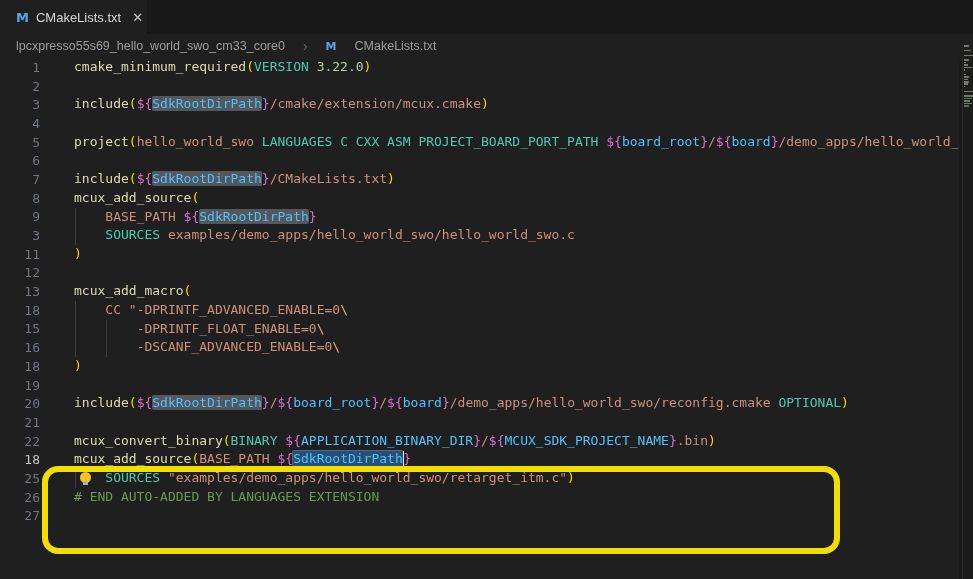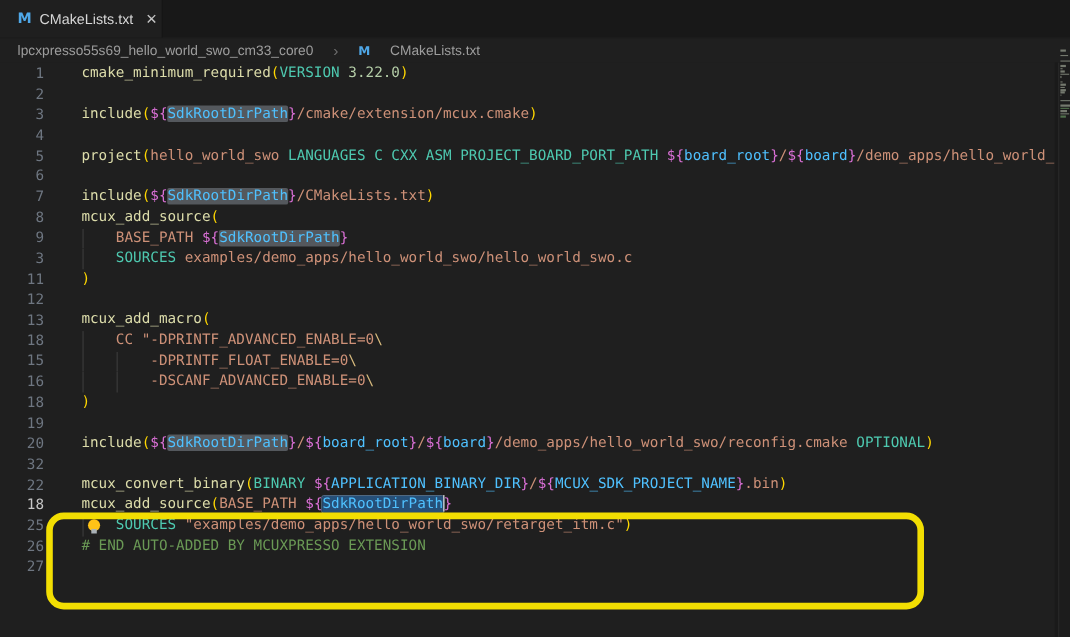--- a/index.html
+++ b/index.html
@@ -173,38 +173,38 @@
       </div>
       <div class="row">
         <span class="ln">19</span>
         <span class="code"></span>
       </div>
       <div class="row">
         <span class="ln">20</span>
         <span class="code"><span class="tk fn" style="color: rgb(220, 220, 170);">include</span><span class="tk paren" style="color: rgb(255, 215, 0);">(</span><span class="tk brace" style="color: rgb(218, 112, 214);">${</span><span class="tk varhl" style="color: rgb(79, 193, 255);">SdkRootDirPath</span><span class="tk brace" style="color: rgb(218, 112, 214);">}</span><span class="tk str" style="color: rgb(206, 145, 120);">/</span><span class="tk brace" style="color: rgb(218, 112, 214);">${</span><span class="tk var" style="color: rgb(79, 193, 255);">board_root</span><span class="tk brace" style="color: rgb(218, 112, 214);">}</span><span class="tk str" style="color: rgb(206, 145, 120);">/</span><span class="tk brace" style="color: rgb(218, 112, 214);">${</span><span class="tk var" style="color: rgb(79, 193, 255);">board</span><span class="tk brace" style="color: rgb(218, 112, 214);">}</span><span class="tk str" style="color: rgb(206, 145, 120);">/demo_apps/hello_world_swo/reconfig.cmake</span><span class="tk txt" style="color: rgb(212, 212, 212);"> </span><span class="tk kw" style="color: rgb(78, 201, 176);">OPTIONAL</span><span class="tk paren" style="color: rgb(255, 215, 0);">)</span></span>
       </div>
       <div class="row">
-        <span class="ln">32</span>
+        <span class="ln">21</span>
         <span class="code"></span>
       </div>
       <div class="row">
         <span class="ln">22</span>
         <span class="code"><span class="tk fn" style="color: rgb(220, 220, 170);">mcux_convert_binary</span><span class="tk paren" style="color: rgb(255, 215, 0);">(</span><span class="tk kw" style="color: rgb(78, 201, 176);">BINARY</span><span class="tk txt" style="color: rgb(212, 212, 212);"> </span><span class="tk brace" style="color: rgb(218, 112, 214);">${</span><span class="tk var" style="color: rgb(79, 193, 255);">APPLICATION_BINARY_DIR</span><span class="tk brace" style="color: rgb(218, 112, 214);">}</span><span class="tk str" style="color: rgb(206, 145, 120);">/</span><span class="tk brace" style="color: rgb(218, 112, 214);">${</span><span class="tk var" style="color: rgb(79, 193, 255);">MCUX_SDK_PROJECT_NAME</span><span class="tk brace" style="color: rgb(218, 112, 214);">}</span><span class="tk str" style="color: rgb(206, 145, 120);">.bin</span><span class="tk paren" style="color: rgb(255, 215, 0);">)</span></span>
       </div>
       <div class="row cur">
         <span class="ln">18</span>
         <span class="code"><span class="tk fn" style="color: rgb(220, 220, 170);">mcux_add_source</span><span class="tk paren" style="color: rgb(255, 215, 0);">(</span><span class="tk str" style="color: rgb(206, 145, 120);">BASE_PATH</span><span class="tk txt" style="color: rgb(212, 212, 212);"> </span><span class="tk brace" style="color: rgb(218, 112, 214);">${</span><span class="tk varsel" style="color: rgb(79, 193, 255);">SdkRootDirPath</span><span class="tk cursor"></span><span class="tk brace" style="color: rgb(218, 112, 214);">}</span></span>
       </div>
       <div class="row">
         <span class="ln">25</span>
         <span class="code"><span class="guide" style="left: 1px;"></span><span class="bulb"></span><span class="tk txt" style="color: rgb(212, 212, 212);">    </span><span class="tk kw" style="color: rgb(78, 201, 176);">SOURCES</span><span class="tk txt" style="color: rgb(212, 212, 212);"> </span><span class="tk str" style="color: rgb(206, 145, 120);">"examples/demo_apps/hello_world_swo/retarget_itm.c"</span><span class="tk paren" style="color: rgb(255, 215, 0);">)</span></span>
       </div>
       <div class="row">
         <span class="ln">26</span>
-        <span class="code"><span class="tk cmt" style="color: rgb(106, 153, 85);"># END AUTO-ADDED BY MCUXPRESSO EXTENSION</span></span>
+        <span class="code"><span class="tk cmt" style="color: rgb(106, 153, 85);"># END AUTO-ADDED BY LANGUAGES EXTENSION</span></span>
       </div>
       <div class="row">
         <span class="ln">27</span>
         <span class="code"></span>
       </div>
     </div>
 </div>
 
 <div class="mm-gap"></div>
 <div class="minimap" id="minimap">

